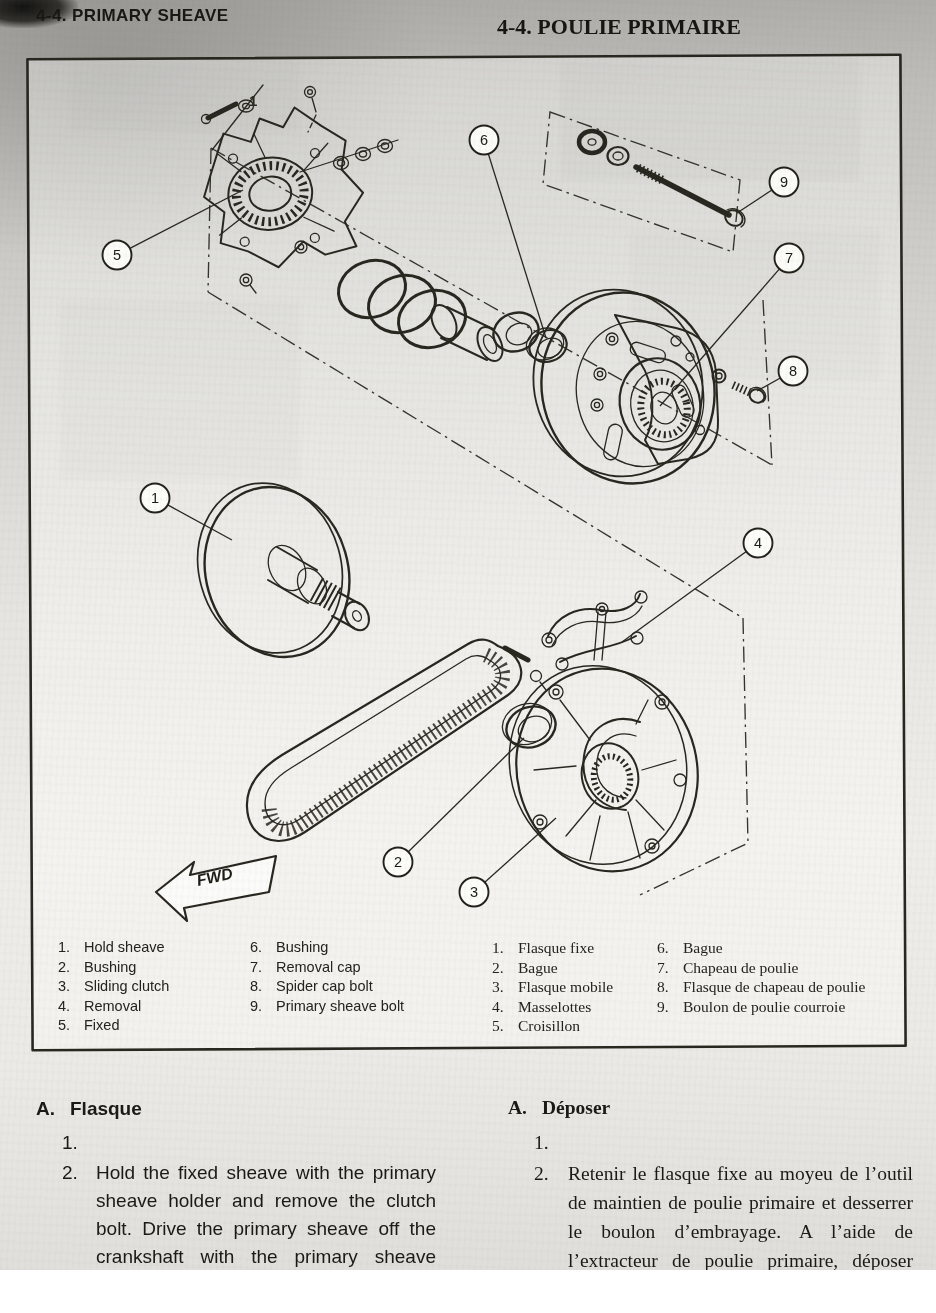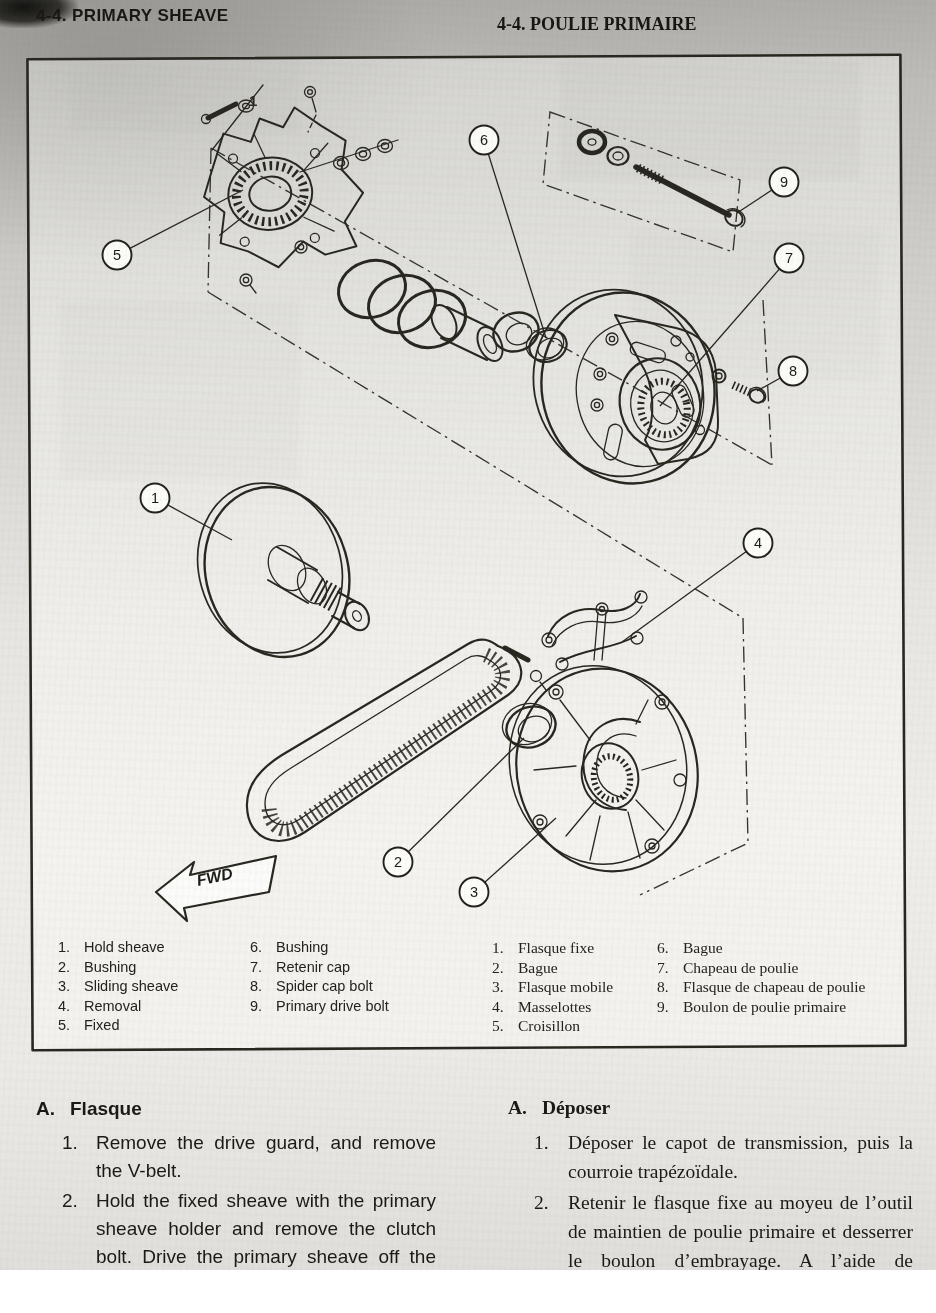--- a/index.html
+++ b/index.html
@@ -10,21 +10,21 @@
       linear-gradient(178deg,#a9a8a4 0%,#bebdb9 9%,#d3d2ce 26%,#e7e5e1 48%,#efedE9 66%,#eceae6 82%,#dfddd9 100%);}
   .grain{position:absolute;inset:0;pointer-events:none;opacity:.5;
     background:repeating-linear-gradient(93deg, rgba(110,110,104,.045) 0 2px, transparent 2px 6px),
                repeating-linear-gradient(2deg, rgba(110,110,104,.035) 0 3px, transparent 3px 9px);}
   .corner-smudge{position:absolute;left:-10px;top:-8px;width:88px;height:36px;
     background:radial-gradient(ellipse at 38% 42%, #121210 0%, #32312d 48%, transparent 74%);}
   .bleed{position:absolute;background:#8f8e8a;opacity:.14;border-radius:4px;filter:blur(2px);}
 
   .hdr-left{position:absolute;left:36px;top:6px;font-size:17px;font-weight:700;
     letter-spacing:.4px;color:#181713;}
-  .hdr-right{position:absolute;left:497px;top:14px;font-size:18px;font-weight:700;
+  .hdr-right{position:absolute;left:497px;top:14px;font-size:22px;font-weight:700;
     font-family:"Liberation Serif",serif;color:#161511;}
 
   svg.diagram{position:absolute;left:0;top:0;}
   .ln{fill:none;stroke:#28271f;stroke-width:2;stroke-linecap:round;stroke-linejoin:round;}
   .thin{stroke-width:1.3;}
   .thick{stroke-width:3;}
   .leader{stroke-width:1.3;stroke:#28271f;}
   .callout-circle{fill:rgba(252,252,249,.96);stroke:#222119;stroke-width:1.9;}
   .callout-num{font:500 14.5px "Liberation Sans",sans-serif;fill:#1b1a14;}
   .fwd-text{font:italic 700 16px "Liberation Sans",sans-serif;fill:#1b1a14;}
@@ -291,47 +291,47 @@
       <div class="pl-row">
         <span class="pl-num">1.</span>
         <span>Hold sheave</span>
       </div>
       <div class="pl-row">
         <span class="pl-num">2.</span>
         <span>Bushing</span>
       </div>
       <div class="pl-row">
         <span class="pl-num">3.</span>
-        <span>Sliding sheave</span>
+        <span>Sliding clutch</span>
       </div>
       <div class="pl-row">
         <span class="pl-num">4.</span>
         <span>Removal</span>
       </div>
       <div class="pl-row">
         <span class="pl-num">5.</span>
         <span>Fixed</span>
       </div>
     </div>
   <div class="parts-col parts-en col-en-2" id="pl-en-2">
       <div class="pl-row">
         <span class="pl-num">6.</span>
         <span>Bushing</span>
       </div>
       <div class="pl-row">
         <span class="pl-num">7.</span>
-        <span>Retenir cap</span>
+        <span>Removal cap</span>
       </div>
       <div class="pl-row">
         <span class="pl-num">8.</span>
         <span>Spider cap bolt</span>
       </div>
       <div class="pl-row">
         <span class="pl-num">9.</span>
-        <span>Primary drive bolt</span>
+        <span>Primary sheave bolt</span>
       </div>
     </div>
   <div class="parts-col parts-fr col-fr-1" id="pl-fr-1">
       <div class="pl-row">
         <span class="pl-num">1.</span>
         <span>Flasque fixe</span>
       </div>
       <div class="pl-row">
         <span class="pl-num">2.</span>
         <span>Bague</span>
@@ -357,50 +357,48 @@
       <div class="pl-row">
         <span class="pl-num">7.</span>
         <span>Chapeau de poulie</span>
       </div>
       <div class="pl-row">
         <span class="pl-num">8.</span>
         <span>Flasque de chapeau de poulie</span>
       </div>
       <div class="pl-row">
         <span class="pl-num">9.</span>
-        <span>Boulon de poulie primaire</span>
+        <span>Boulon de poulie courroie</span>
       </div>
     </div>
 
   <div class="section section-en">
     <div class="sec-title">
       <span class="t-num">A.</span>
       <span>Flasque</span>
     </div>
     <div id="steps-en">
         <div class="step">
           <span class="step-num">1.</span>
-          <div class="step-text">Remove the drive guard, and remove the V-belt.</div>
         </div>
         <div class="step">
           <span class="step-num">2.</span>
           <div class="step-text">Hold the fixed sheave with the primary sheave holder and remove the clutch bolt. Drive the primary sheave off the crankshaft with the primary sheave puller.</div>
         </div>
       </div>
   </div>
 
   <div class="section section-fr">
     <div class="sec-title">
       <span class="t-num">A.</span>
       <span>Déposer</span>
     </div>
     <div id="steps-fr">
         <div class="step">
           <span class="step-num">1.</span>
-          <div class="step-text">Déposer le capot de transmission, puis la courroie trapézoïdale.</div>
         </div>
         <div class="step">
           <span class="step-num">2.</span>
           <div class="step-text">Retenir le flasque fixe au moyeu de l’outil de maintien de poulie primaire et desserrer le boulon d’embrayage. A l’aide de l’extracteur de poulie primaire, déposer cette dernière du vilebrequin.</div>
         </div>
       </div>
   </div>
 
   <div class="grain"></div>
 </div>

